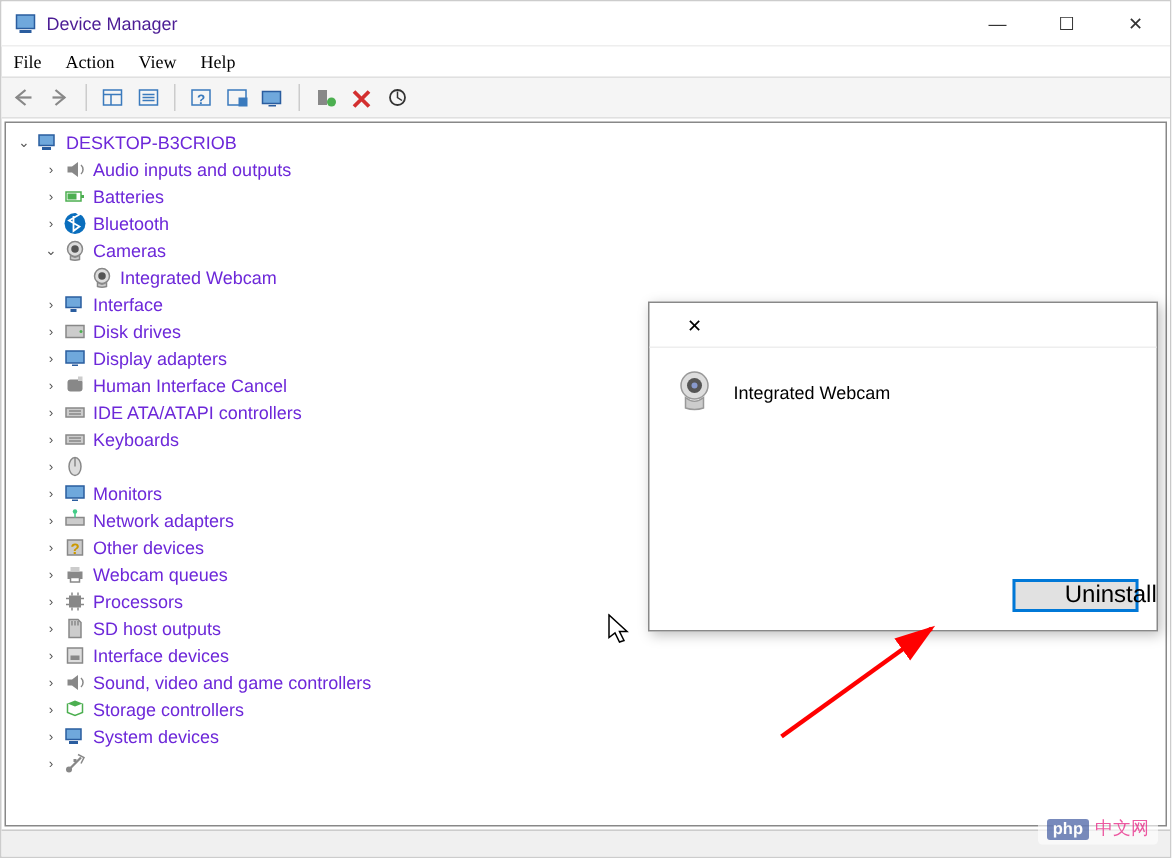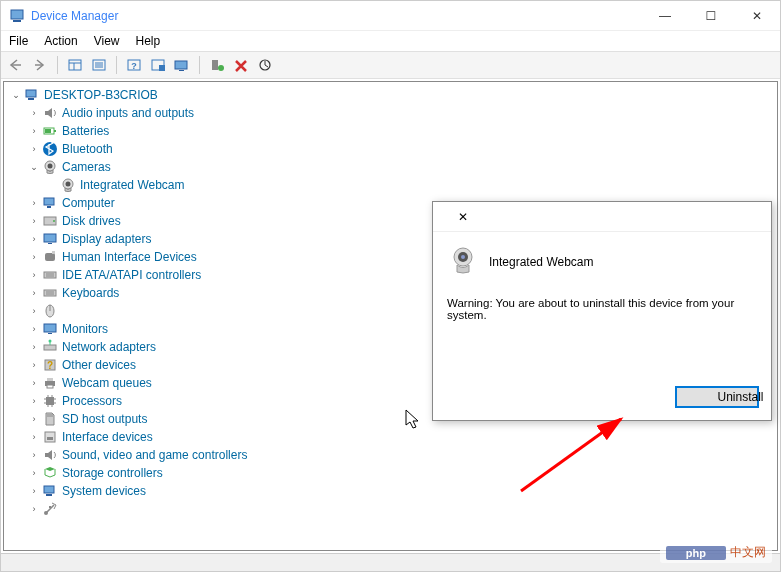--- a/index.html
+++ b/index.html
@@ -27,34 +27,35 @@
     display: flex;
     align-items: center;
     padding-left: 8px;
     background: #fff;
     border-bottom: 1px solid #eee;
   }
   .titlebar-icon {
     width: 16px; height: 16px;
     margin-right: 6px;
   }
-  .titlebar-title { flex: 1; color: #3b82f6; }
+  .titlebar-title { flex: 1; color: #4c1d95; }
   .win-controls { display: flex; }
   .win-btn {
     width: 46px; height: 30px;
     display: flex; align-items: center; justify-content: center;
     color: #333;
   }
   .menubar {
     height: 20px;
     display: flex;
     align-items: center;
     padding-left: 8px;
     gap: 16px;
     color: #000;
+    font-family: Liberation Serif, serif;
   }
   .menubar span { cursor: default; }
   .toolbar {
     height: 28px;
     border-top: 1px solid #e0e0e0;
     border-bottom: 1px solid #e0e0e0;
     background: #f5f5f5;
     display: flex;
     align-items: center;
     padding-left: 4px;
@@ -97,21 +98,21 @@
     color: #555;
     font-size: 9px;
   }
   .exp.blank { visibility: hidden; }
   .node-icon {
     width: 16px; height: 16px;
     display: inline-flex;
     align-items: center; justify-content: center;
     margin-right: 4px;
   }
-  .node-label { color: #0369a1; }
+  .node-label { color: #6d28d9; }
   .statusbar {
     height: 18px;
     border-top: 1px solid #ccc;
     background: #f0f0f0;
   }
   
   .dialog {
     position: absolute;
     left: 431px; top: 200px;
     width: 340px; height: 220px;
@@ -141,21 +142,21 @@
   }
   .dlg-buttons {
     position: absolute;
     bottom: 12px; right: 12px;
     display: flex; gap: 8px;
   }
   .dlg-btn {
     width: 84px; height: 22px;
     border: 1px solid #adadad;
     background: #e1e1e1;
-    font-size: 12px;
+    font-size: 16px;
     display: flex; align-items: center; justify-content: center; padding-left: 47px;
   }
   .dlg-btn.primary {
     border: 2px solid #0078d7;
     background: #e1e1e1;
   }
   
   .arrow {
     position: absolute;
     left: 510px; top: 410px;
@@ -168,23 +169,23 @@
     display: flex; align-items: center;
     gap: 4px;
     opacity: 0.9;
     background: rgba(255,255,255,0.7);
     padding: 2px 6px;
     border-radius: 3px;
   }
   .wm-logo {
     background: #6a7eb5; color: #fff;
     font-weight: bold; font-size: 11px;
-    padding: 1px 20px; border-radius: 2px;
-  }
-  .wm-text { font-size: 12px; color: #c2410c; }
+    padding: 1px 4px; border-radius: 2px;
+  }
+  .wm-text { font-size: 12px; color: #ec4899; }
   .cursor {
     position: absolute;
     left: 404px; top: 408px;
     pointer-events: none;
   }
 </style>
 </head>
 <body>
 
 <div class="window">
@@ -345,21 +346,21 @@
           <span class="node-label">Integrated Webcam</span>
         </div>
         <div class="tree-node" style="padding-left: 24px;">
           <span class="exp">›</span>
           <span class="node-icon">
             <svg width="16" height="16" viewBox="0 0 16 16">
               <rect x="2" y="3" width="10" height="7" fill="#6fa8dc" stroke="#2a5d9f"></rect>
               <rect x="5" y="11" width="4" height="2" fill="#2a5d9f"></rect>
             </svg>
           </span>
-          <span class="node-label">Computer</span>
+          <span class="node-label">Interface</span>
         </div>
         <div class="tree-node" style="padding-left: 24px;">
           <span class="exp">›</span>
           <span class="node-icon">
             <svg width="16" height="16" viewBox="0 0 16 16">
               <rect x="2" y="4" width="12" height="8" fill="#ccc" stroke="#888"></rect>
               <circle cx="12" cy="8" r="1" fill="#4caf50"></circle>
             </svg>
           </span>
           <span class="node-label">Disk drives</span>
@@ -375,21 +376,21 @@
           <span class="node-label">Display adapters</span>
         </div>
         <div class="tree-node" style="padding-left: 24px;">
           <span class="exp">›</span>
           <span class="node-icon">
             <svg width="16" height="16" viewBox="0 0 16 16">
               <rect x="3" y="4" width="10" height="8" rx="2" fill="#888"></rect>
               <rect x="10" y="2" width="3" height="3" fill="#ccc"></rect>
             </svg>
           </span>
-          <span class="node-label">Human Interface Devices</span>
+          <span class="node-label">Human Interface Cancel</span>
         </div>
         <div class="tree-node" style="padding-left: 24px;">
           <span class="exp">›</span>
           <span class="node-icon">
             <svg width="16" height="16" viewBox="0 0 16 16">
               <rect x="2" y="5" width="12" height="6" fill="#ccc" stroke="#888"></rect>
               <line x1="4" y1="7" x2="12" y2="7" stroke="#888"></line>
               <line x1="4" y1="9" x2="12" y2="9" stroke="#888"></line>
             </svg>
           </span>
@@ -551,21 +552,20 @@
         <span>
           <svg width="32" height="32" viewBox="0 0 32 32">
             <ellipse cx="16" cy="13" rx="9" ry="9" fill="#ddd" stroke="#999"></ellipse>
             <circle cx="16" cy="13" r="5" fill="#555"></circle>
             <circle cx="16" cy="13" r="2" fill="#89c"></circle>
             <path d="M10 21 Q16 26 22 21 L22 28 Q16 30 10 28 Z" fill="#ccc" stroke="#999"></path>
           </svg>
         </span>
         <span>Integrated Webcam</span>
       </div>
-      <div class="dlg-warning">Warning: You are about to uninstall this device from your system.</div>
     </div>
     <div class="dlg-buttons">
       <div class="dlg-btn primary">Uninstall</div>
     </div>
   </div>
 
   <svg class="arrow" width="140" height="90">
     <defs>
         <marker id="ah" markerWidth="10" markerHeight="10" refX="8" refY="3" orient="auto">
           <path d="M0,0 L0,6 L9,3 z" fill="#f00"></path>

